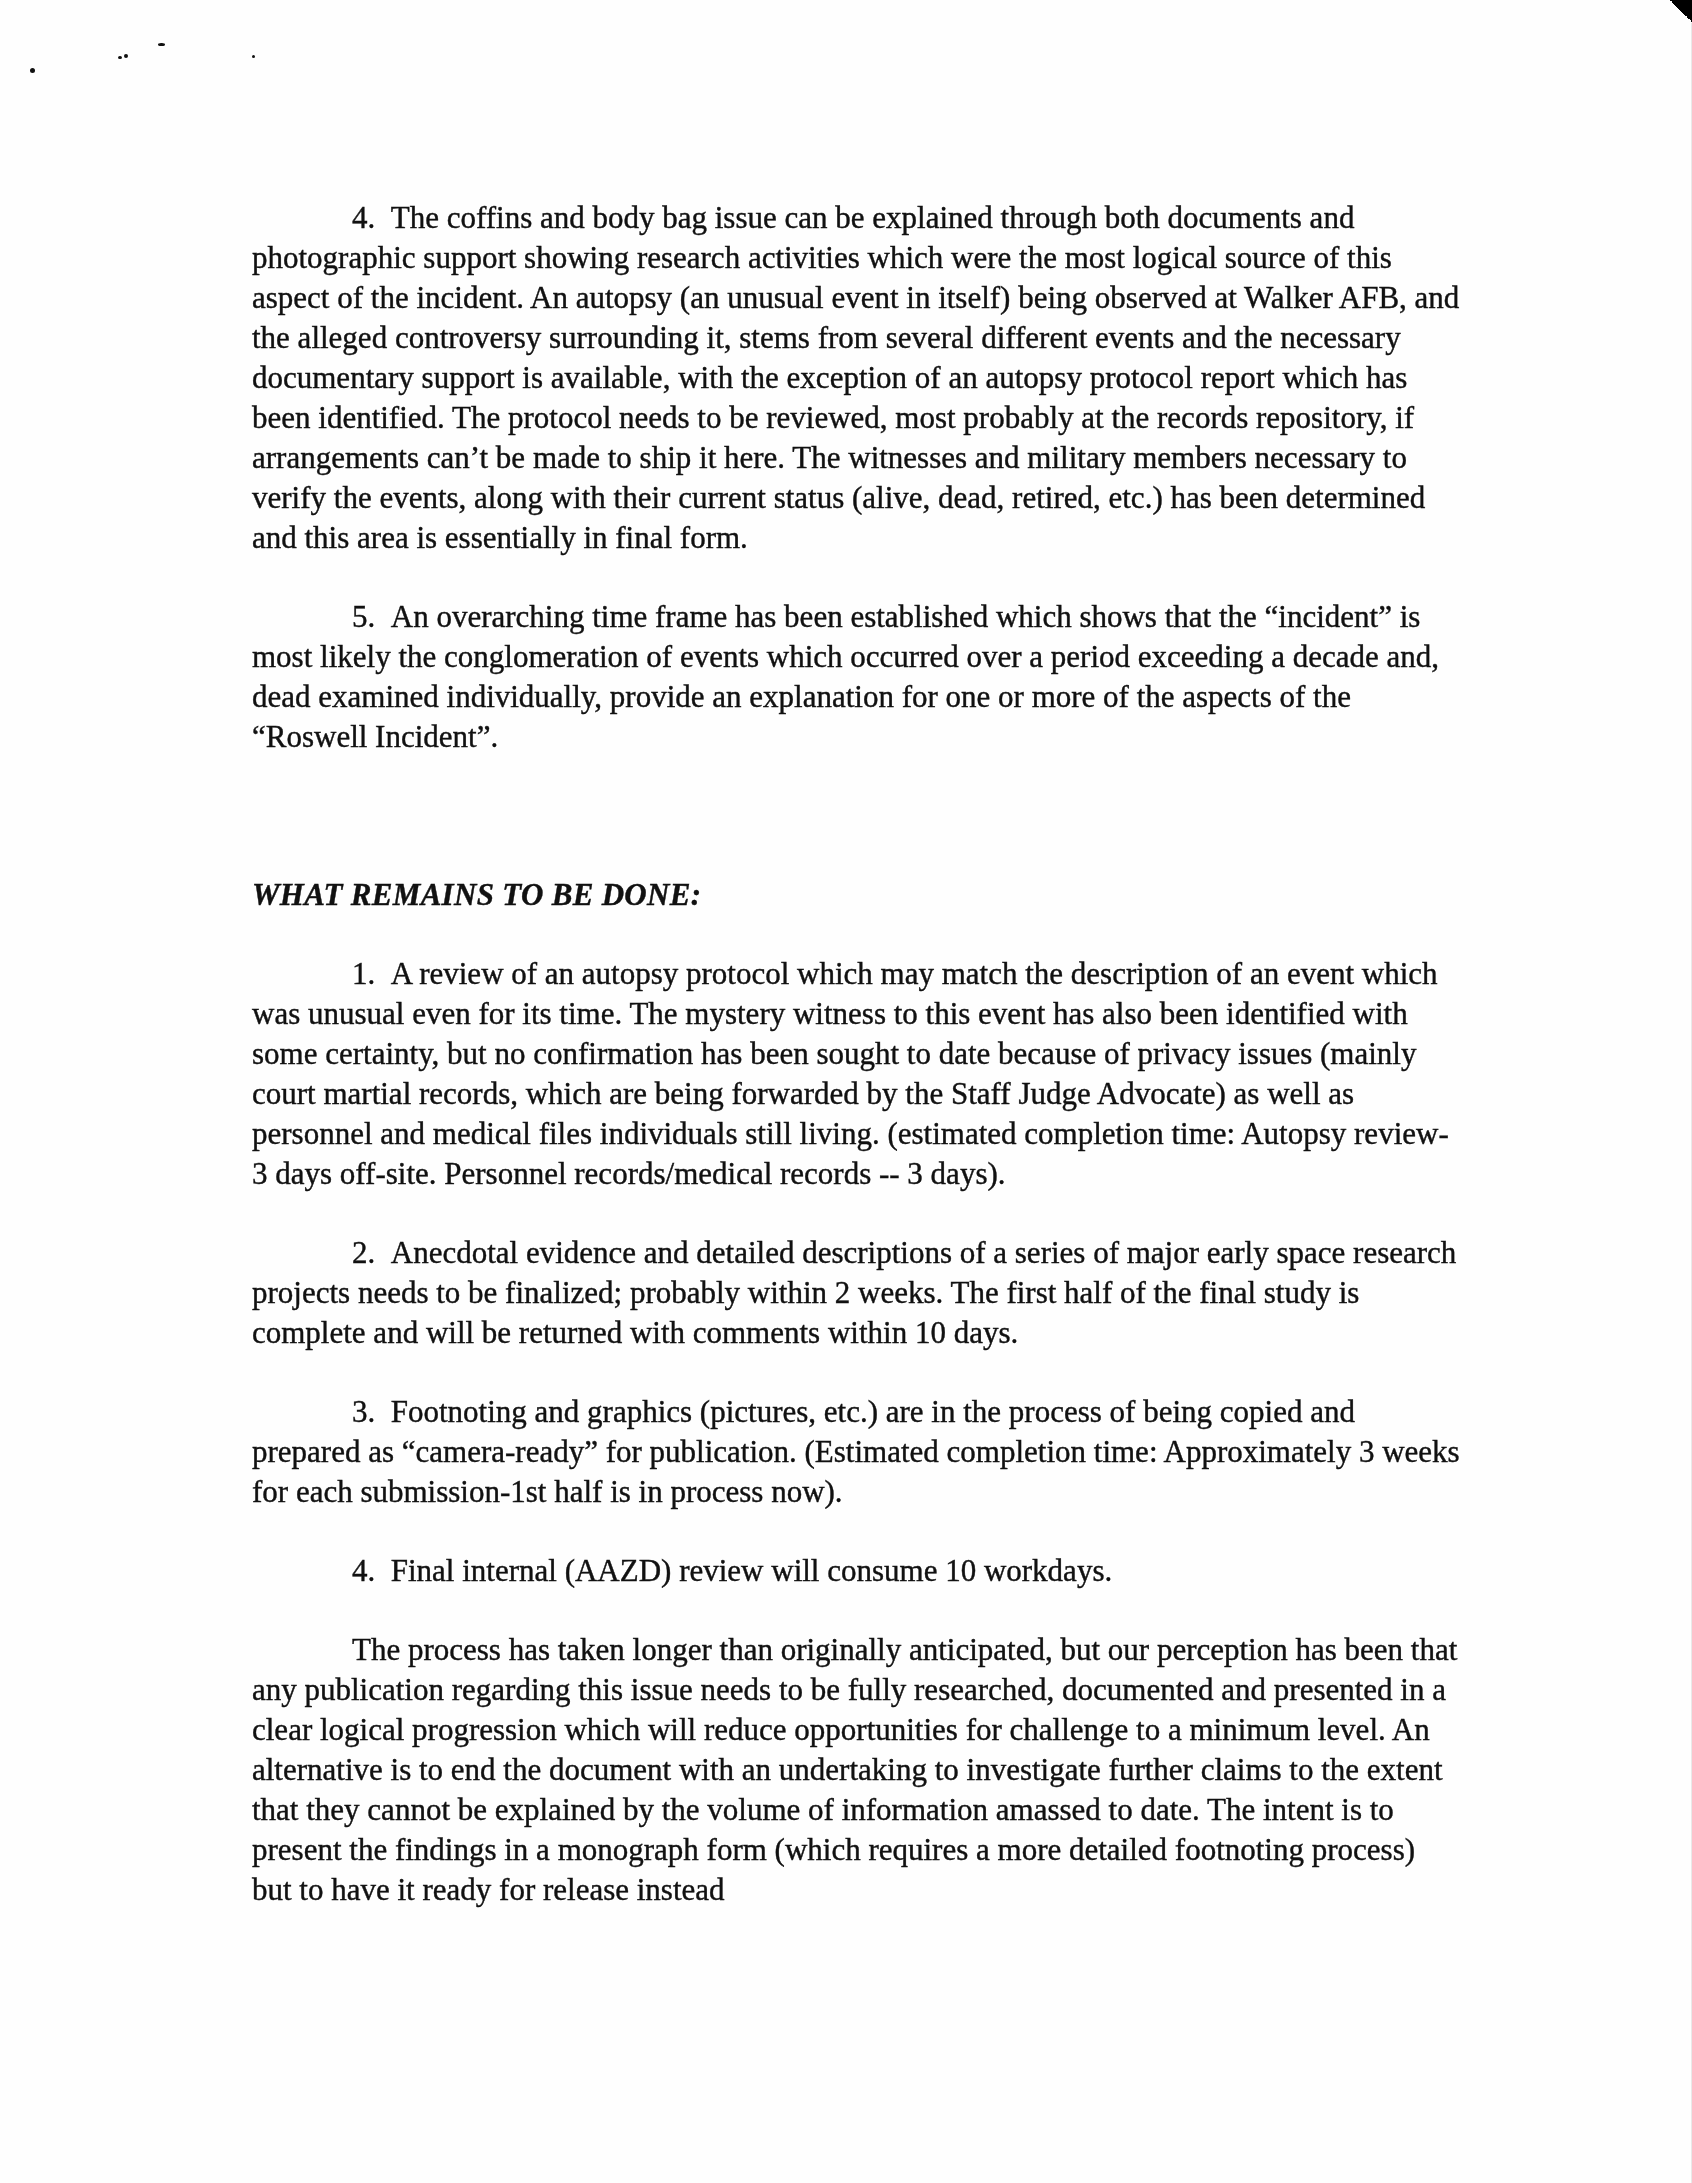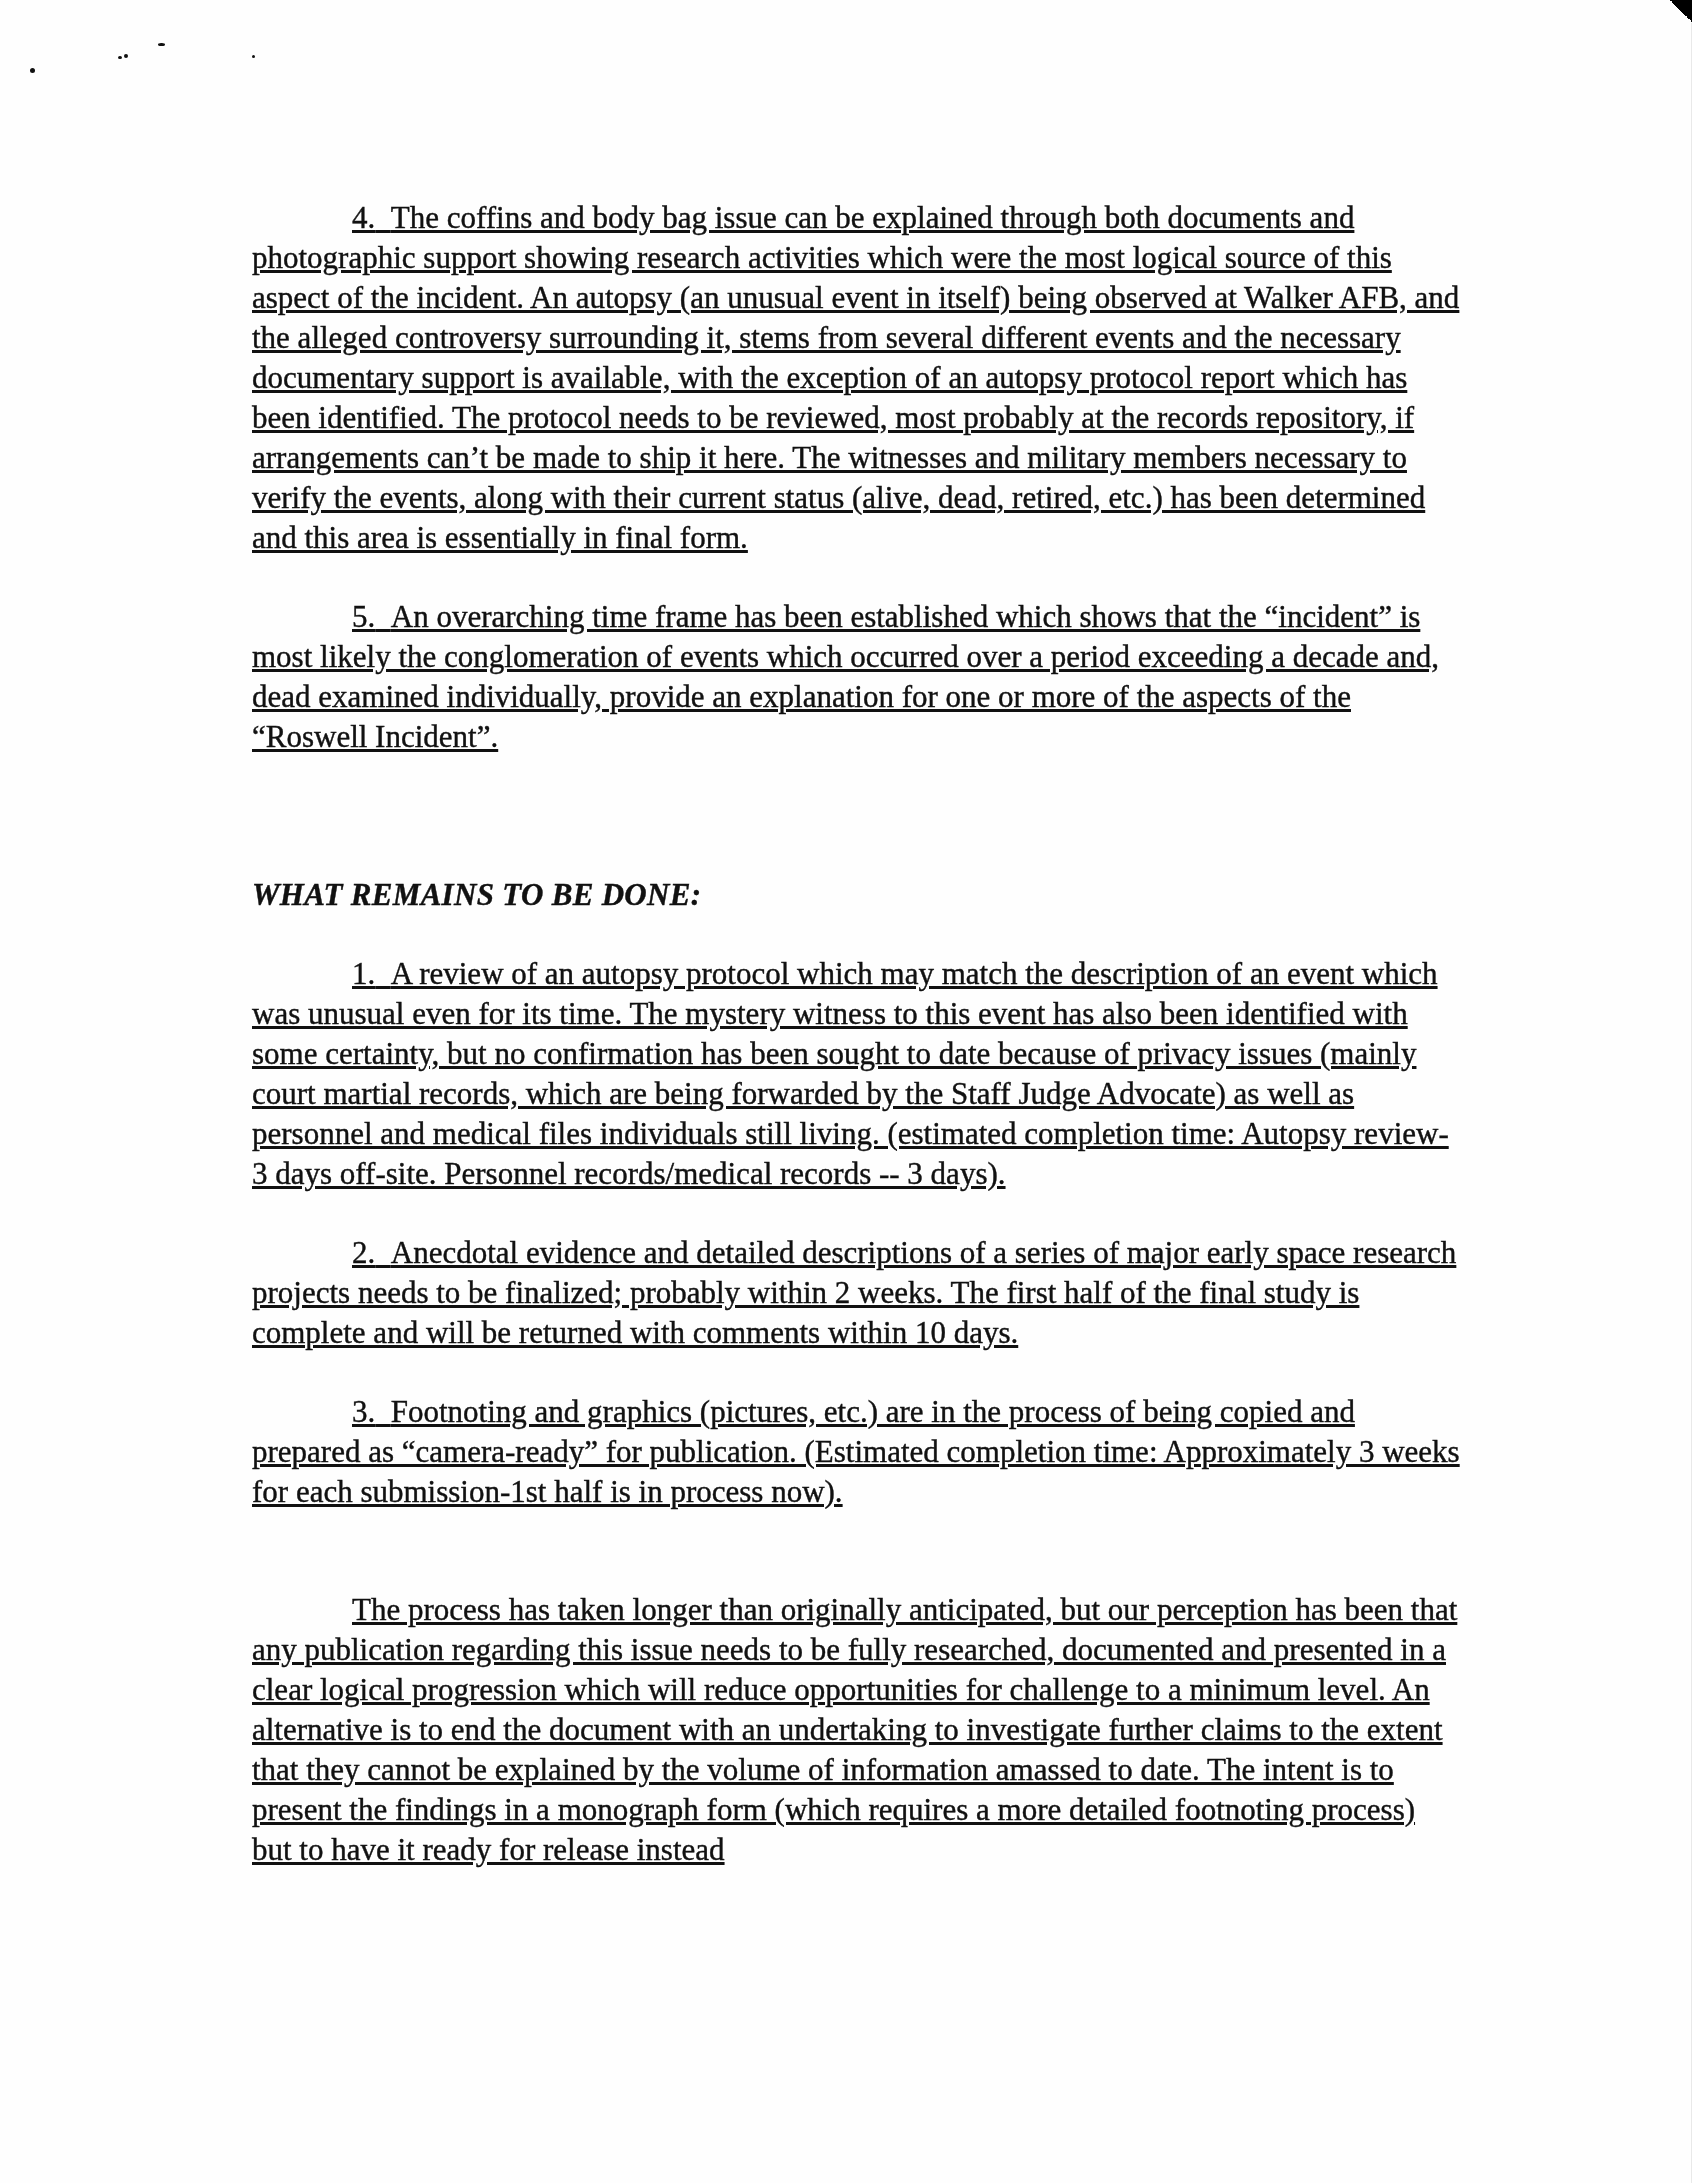--- a/index.html
+++ b/index.html
@@ -8,21 +8,21 @@
       font-family: "Liberation Serif", "DejaVu Serif", serif;
       color: #111111;
     }
     .page { position: absolute; left: 0; top: 0; width: 1693px; height: 2183px; background: #fefefe; }
     .content {
       position: absolute; left: 252px; top: 198px; width: 1209px;
       font-size: 31px; line-height: 40px;
       -webkit-text-stroke: 0.4px #111;
     }
     .para { margin: 0; }
-    .indent { text-indent: 100px; text-decoration: underline; }
+    .indent { text-indent: 100px; }
     .gap1 { height: 39px; }
     .gap-big { height: 118px; }
     .heading { font-weight: bold; margin: 0; letter-spacing: 0.3px; font-style: italic; }
     .speck { position: absolute; background: #111; border-radius: 50%; }
     .corner {
       position: absolute; right: 0; top: 0; width: 22.6px; height: 22.6px;
       background: linear-gradient(225deg, #000 50%, transparent 50%);
     }
     .edge { position: absolute; right: 0; top: 22.6px; width: 2px; height: 2161px; background: #e9e9e9; }
   </style>
@@ -44,17 +44,18 @@
     <p class="para indent"><span>5.</span>&nbsp;&nbsp;<span>An overarching time frame has been established which shows that the “incident” is most likely the conglomeration of events which occurred over a period exceeding a decade and, dead examined individually, provide an explanation for one or more of the aspects of the “Roswell Incident”.</span></p>
     <div class="gap-big"></div>
     <p class="heading">WHAT REMAINS TO BE DONE:</p>
     <div class="gap1"></div>
     <p class="para indent"><span>1.</span>&nbsp;&nbsp;<span>A review of an autopsy protocol which may match the description of an event which was unusual even for its time.  The mystery witness to this event has also been identified with some certainty, but no confirmation has been sought to date because of privacy issues (mainly court martial records, which are being forwarded by the Staff Judge Advocate) as well as personnel and medical files individuals still living.  (estimated completion time: Autopsy review-3 days off-site.  Personnel records/medical records -- 3 days).</span></p>
     <div class="gap1"></div>
     <p class="para indent"><span>2.</span>&nbsp;&nbsp;<span>Anecdotal evidence and detailed descriptions of a series of major early space research projects needs to be finalized; probably within 2 weeks.  The first half of the final study is complete and will be returned with comments within 10 days.</span></p>
     <div class="gap1"></div>
     <p class="para indent"><span>3.</span>&nbsp;&nbsp;<span>Footnoting and graphics (pictures, etc.) are in the process of being copied and prepared as “camera-ready” for publication.  (Estimated completion time: Approximately 3 weeks for each submission-1st half is in process now).</span></p>
     <div class="gap1"></div>
+    <p class="para indent"><span>4.</span>&nbsp;&nbsp;<span>Final internal (AAZD) review will consume  10 workdays.</span></p>
     <div class="gap1"></div>
     <p class="para indent">The process has taken longer than originally anticipated, but our perception has been that any publication regarding this issue needs to be fully researched, documented and presented in a clear logical progression which will reduce opportunities for challenge to a minimum level.  An alternative is to end the document with an undertaking to investigate further claims to the extent that they cannot be explained by the volume of information amassed to date.  The intent is to present the findings in a monograph form (which requires a more detailed footnoting process) but to have it ready for release instead</p>
   </div>
 </div>
 
 
 </body></html>

